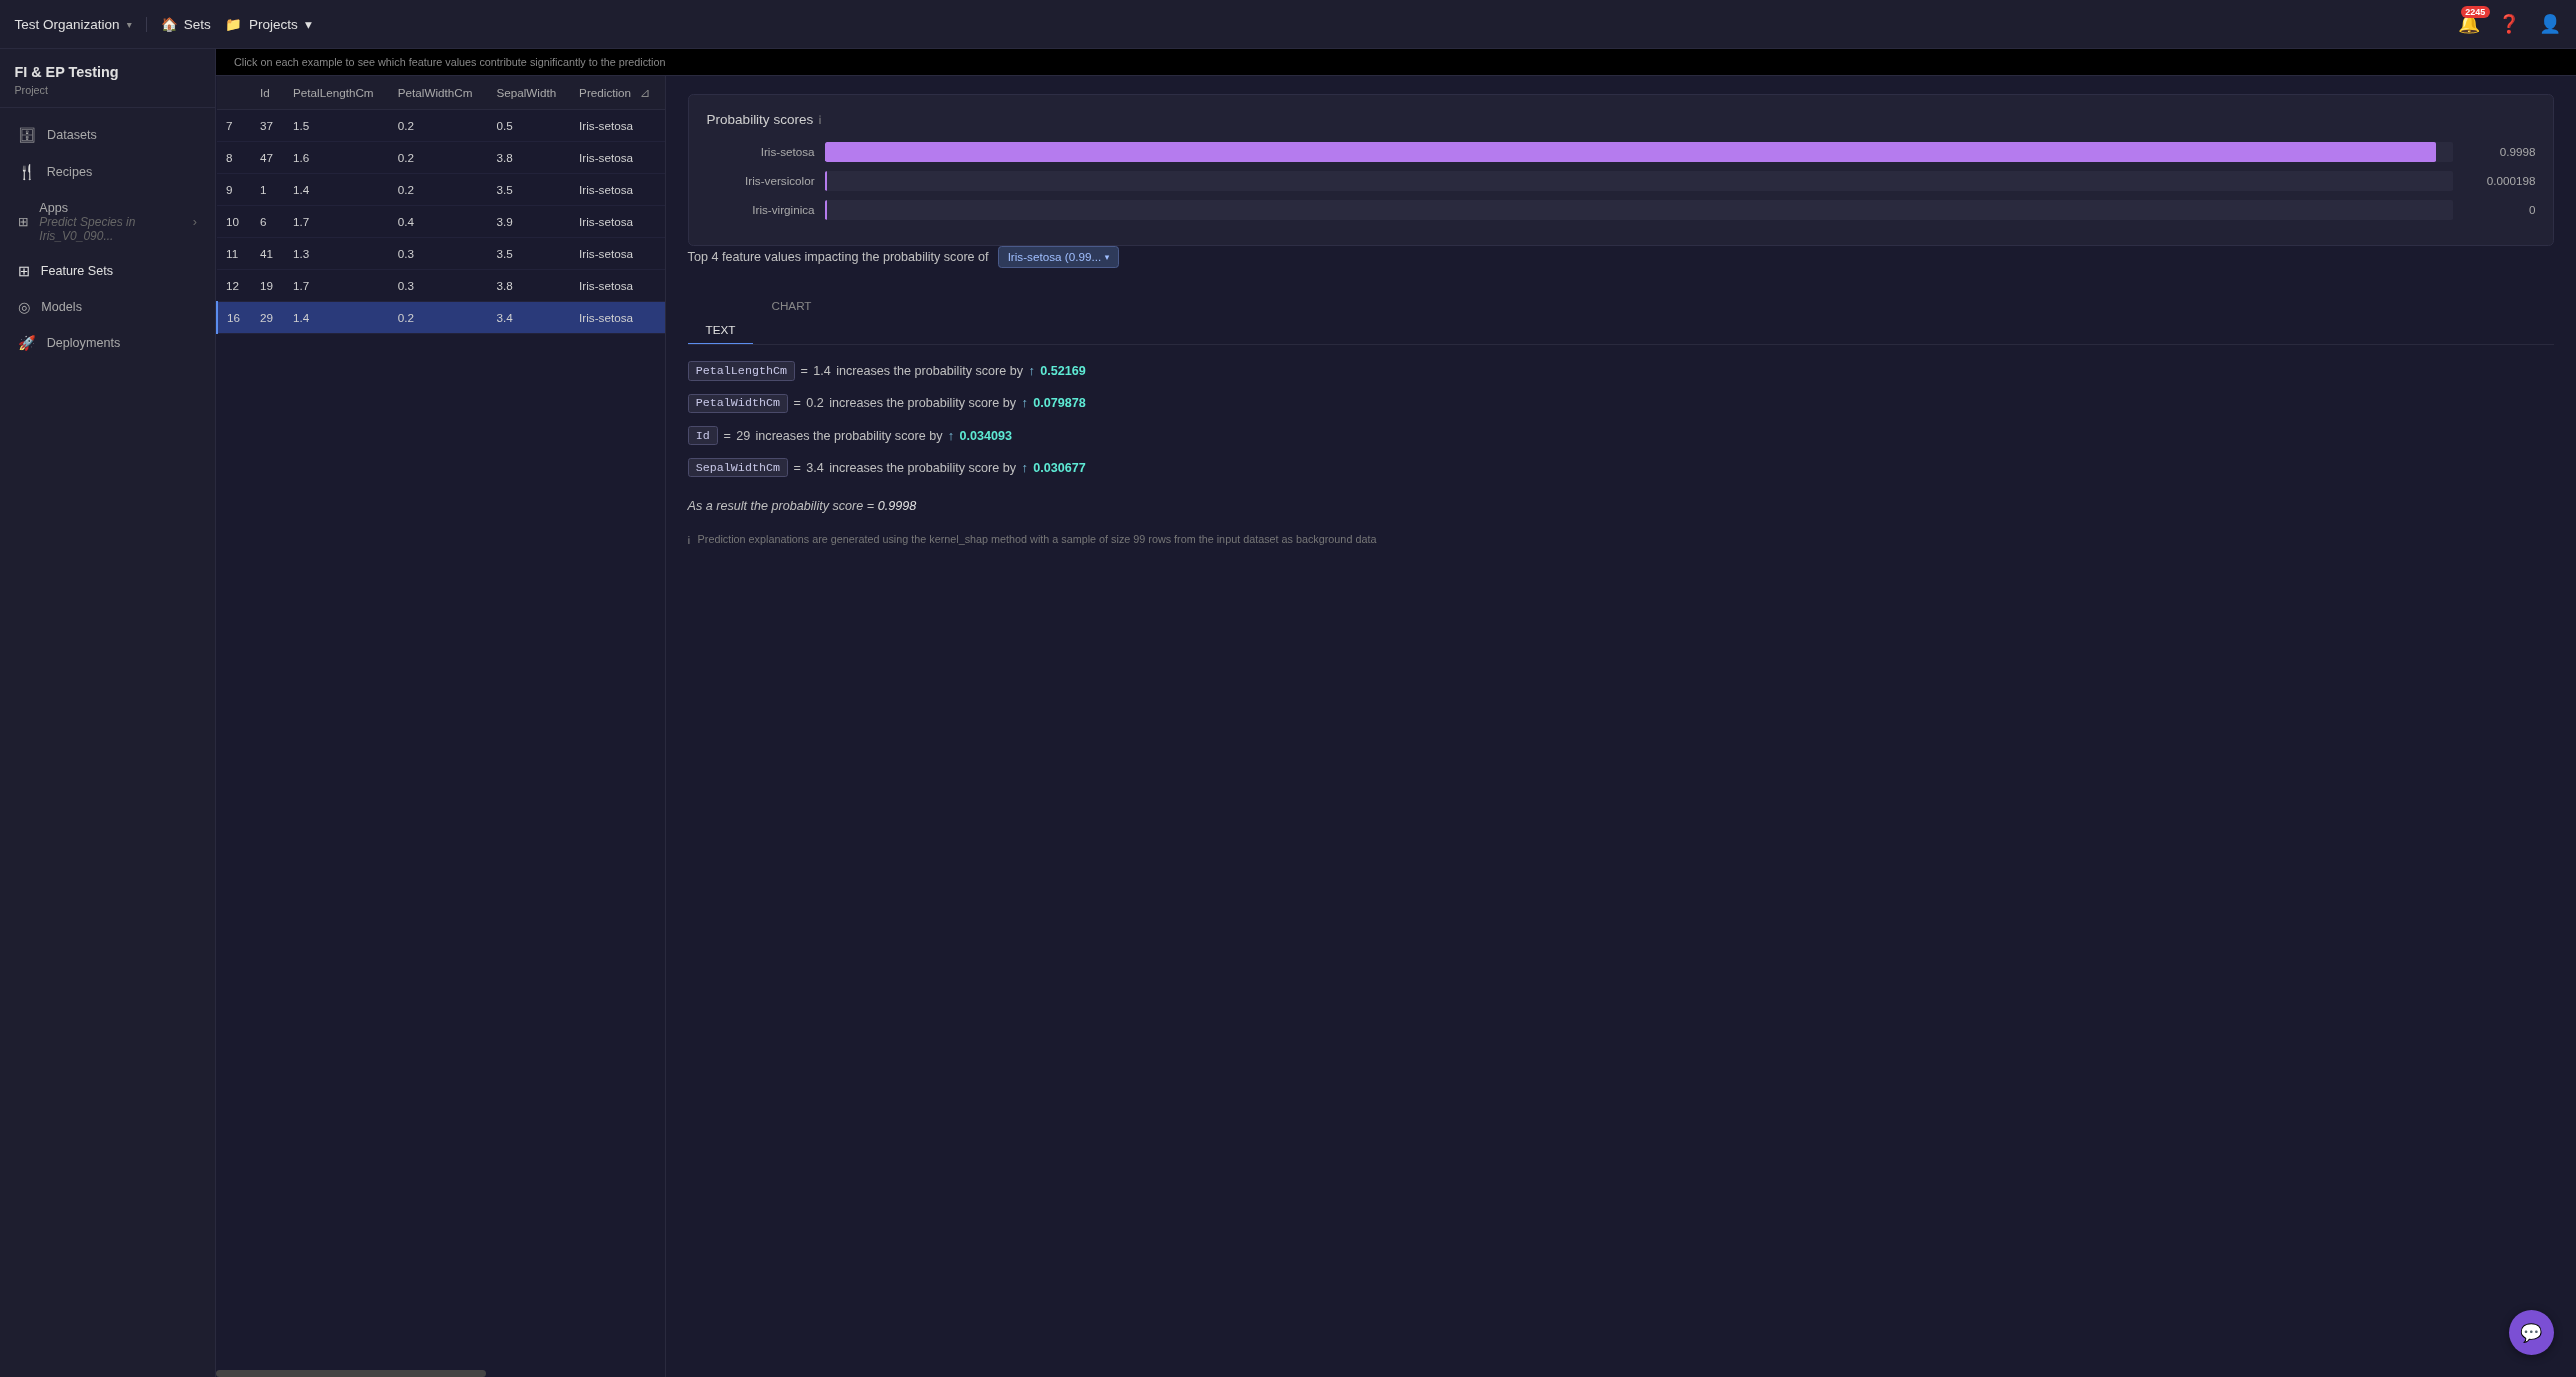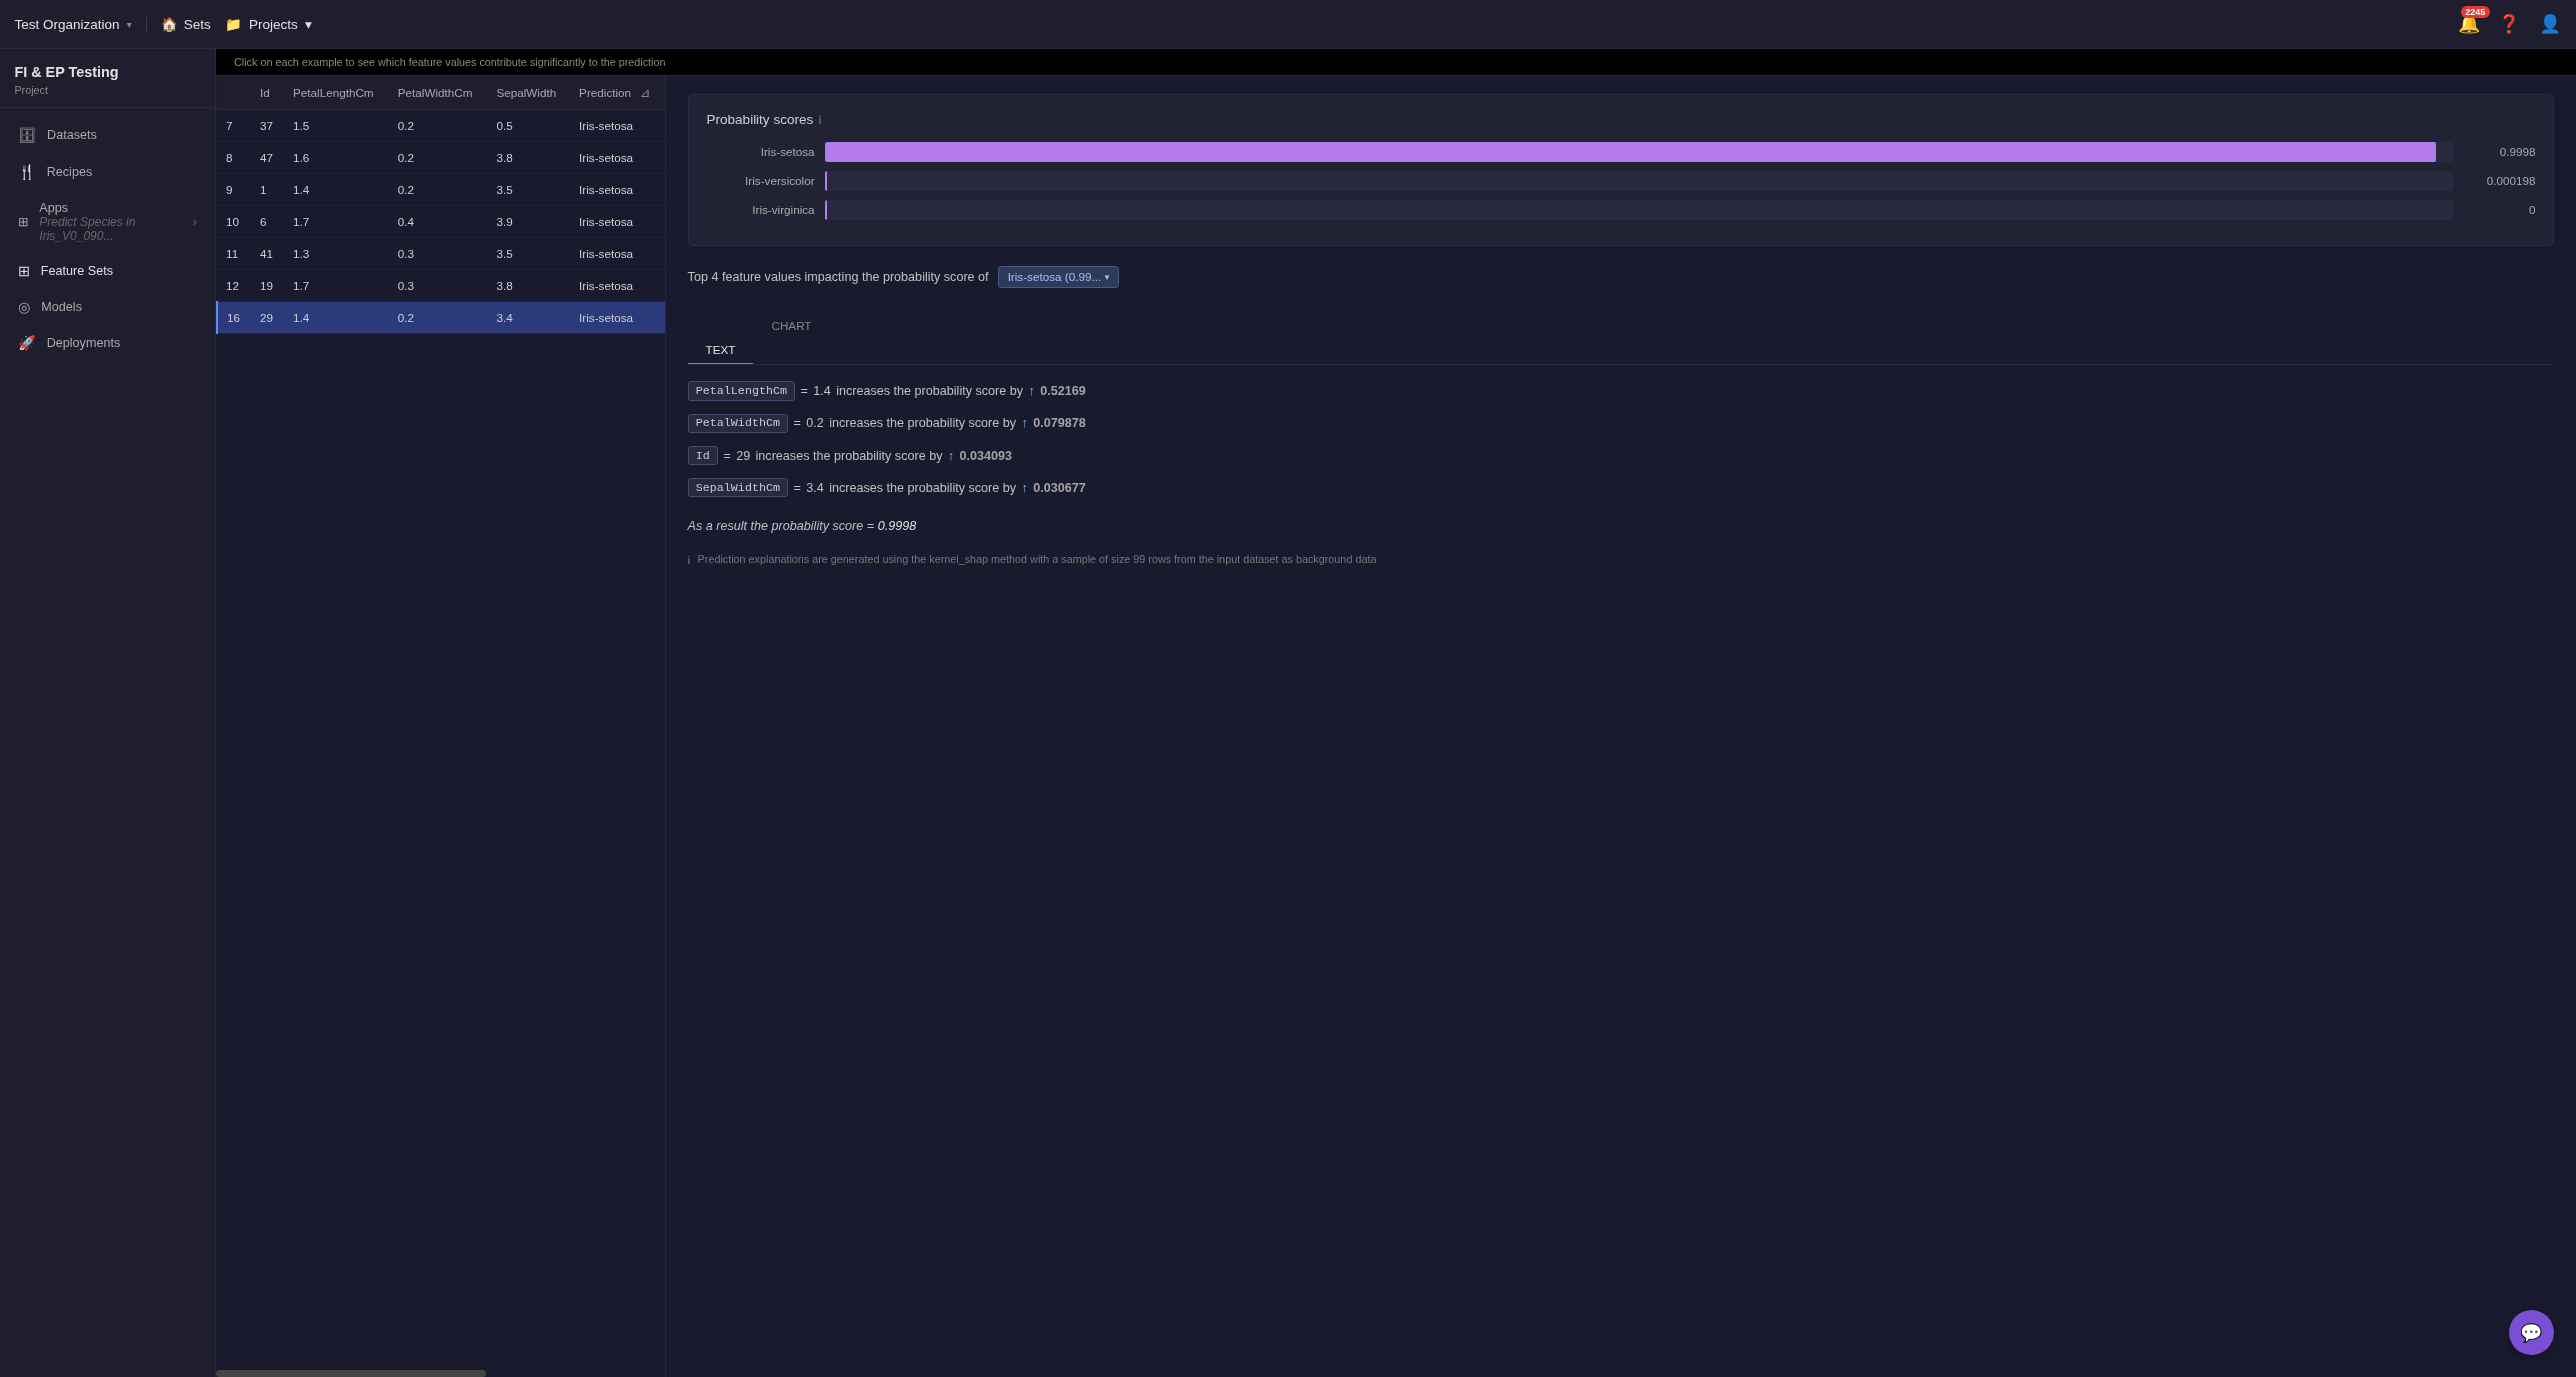--- a/index.html
+++ b/index.html
@@ -227,21 +227,20 @@
       flex: 1;
       overflow-y: auto;
       padding: 18px 21.6px;
       background: #1a1a2e;
     }
 
     .prob-scores-card {
       background: #222235;
       border-radius: 5.4px;
       padding: 16px 18px;
-      margin-bottom: 20px;
       border: 0.9px solid #2e2e45;
     }
     .prob-scores-title {
       font-size: 13.5px;
       font-weight: 500;
       color: #d0d0d0;
       margin-bottom: 14.4px;
       display: flex;
       align-items: center;
       gap: 5.4px;
@@ -345,21 +344,21 @@
     .feature-chip {
       background: #2a2a3e;
       border: 0.9px solid #4a4a6a;
       border-radius: 2.7px;
       padding: 1.8px 7.2px;
       font-family: 'Courier New', monospace;
       font-size: 11.7px;
       color: #c8c8e8;
     }
     .increase-val {
-      color: #a3a3a3;
+      color: #5eead4;
       font-weight: 600;
     }
     .up-arrow {
       color: #7ec8e3;
       font-size: 12.6px;
     }
 
     .result-row {
       font-size: 12.6px;
       color: #c0c0c0;

